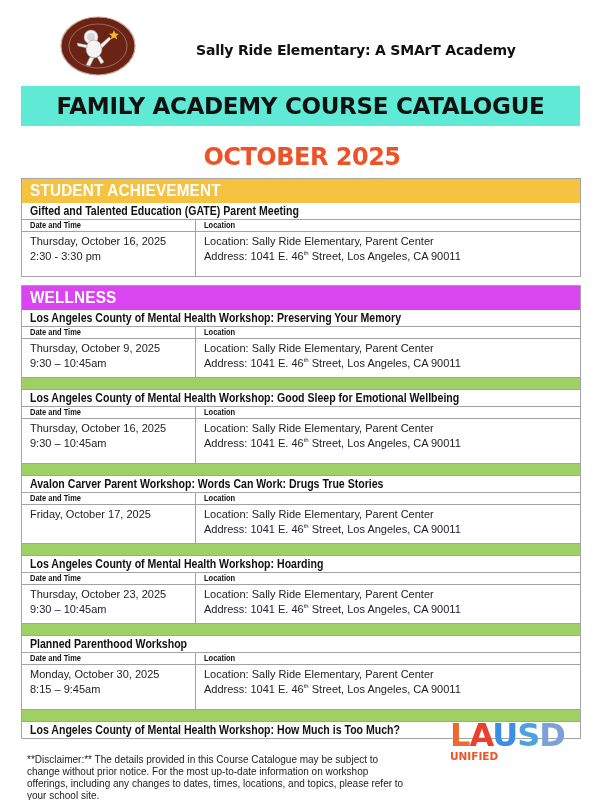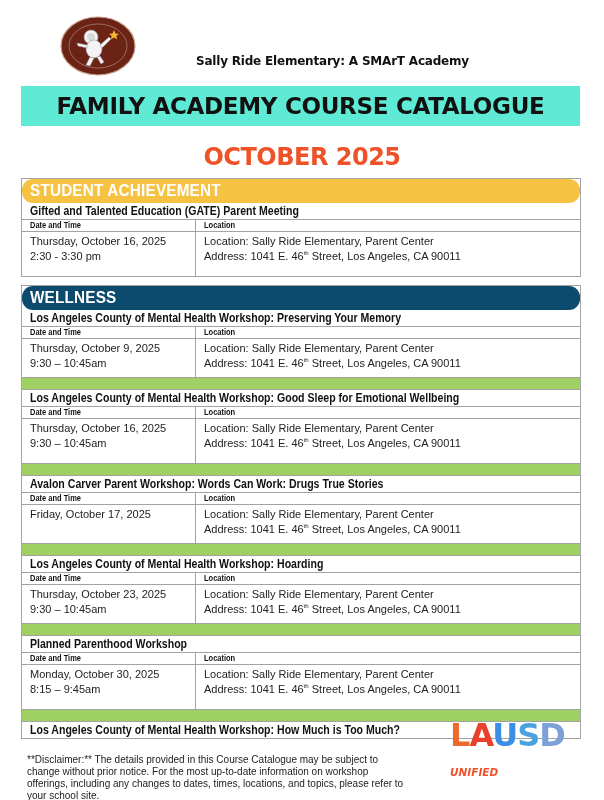--- a/index.html
+++ b/index.html
@@ -1,42 +1,42 @@
 <!DOCTYPE html>
 <html><head>
   <meta charset="utf-8">
   <style>
     html, body { margin: 0; padding: 0; }
     body { width: 604px; height: 800px; background: #ffffff; position: relative; overflow: hidden; font-family: "Liberation Sans", sans-serif; color: #111; }
     .logo { position: absolute; left: 59px; top: 15px; width: 78px; height: 62px; }
-    .school-name { position: absolute; left: 196px; top: 42px; font-family: "DejaVu Sans", sans-serif; font-weight: bold; font-size: 12px; color: #111; letter-spacing: -0.2px; margin-top: 12px; }
+    .school-name { position: absolute; left: 196px; top: 42px; font-family: "DejaVu Sans", sans-serif; font-weight: bold; font-size: 14px; color: #111; letter-spacing: -0.2px; }
     .title-banner { position: absolute; left: 21px; top: 86px; width: 559px; height: 40px; background: #5eead4; display: flex; align-items: center; justify-content: center; }
     .title-banner span { font-family: "DejaVu Sans", sans-serif; font-weight: bold; font-size: 23px; letter-spacing: -0.3px; color: #111; }
     .month { position: absolute; left: 0; width: 604px; top: 143px; text-align: center; font-family: "DejaVu Sans", sans-serif; font-weight: bold; font-size: 24px; color: #ee5228; letter-spacing: -0.5px; }
     .section { position: absolute; left: 21px; width: 558px; border: 1px solid #a3a3a3; background: #fff; }
-    .section-header { height: 24px; color: #fff; font-family: "Liberation Sans", sans-serif; font-weight: bold; font-size: 17px; line-height: 24px; padding-left: 8px; letter-spacing: 0.2px; transform-origin: left; border-radius: 11px; }
+    .section-header { height: 24px; color: #fff; font-family: "Liberation Sans", sans-serif; font-weight: bold; font-size: 17px; line-height: 24px; padding-left: 8px; letter-spacing: 0.2px; transform-origin: left; }
     .section-header span { display: inline-block; transform: scaleX(0.9); transform-origin: left; }
     .sa-header { background: #f5c242; }
-    .wl-header { background: #0c4a6e; }
+    .wl-header { background: #d946ef; }
     .course-title { height: 16px; line-height: 16px; font-weight: bold; font-size: 12px; padding-left: 8px; border-bottom: 1px solid #a3a3a3; white-space: nowrap; }
     .course-title span { display: inline-block; transform: scaleX(0.88); transform-origin: left; }
     .row { display: flex; }
     .col-a { width: 165px; border-right: 1px solid #a3a3a3; padding-left: 8px; }
     .col-b { flex: 1; padding-left: 8px; }
     .label-row { height: 11px; line-height: 11px; font-size: 8.5px; font-weight: bold; border-bottom: 1px solid #a3a3a3; }
     .label-row span { display: inline-block; transform: scaleX(0.88); transform-origin: left; }
     .detail-row .col-a, .detail-row .col-b { font-size: 11px; line-height: 15px; padding-top: 2px; color: #222; }
     .detail-row { height: 44px; }
     .detail-row.short { height: 38px; }
     sup { font-size: 6px; vertical-align: super; line-height: 0; }
     .spacer { height: 11px; background: #9fd064; border-bottom: 1px solid #a3a3a3; border-top: 1px solid #a3a3a3; }
     .disclaimer { position: absolute; left: 27px; top: 722px; width: 385px; font-size: 10px; line-height: 12px; color: #222; margin-top: 32px; }
     .lausd { position: absolute; left: 450px; top: 720px; width: 125px; height: 45px; }
     .lausd .letters { font-family: "DejaVu Sans", sans-serif; font-weight: bold; font-size: 32px; line-height: 30px; letter-spacing: -1px; }
-    .lausd .unified { font-family: "DejaVu Sans", sans-serif; font-weight: bold; font-size: 10.5px; color: #ee5228; margin-top: 16px; letter-spacing: 0px; font-style: italic; }
+    .lausd .unified { font-family: "DejaVu Sans", sans-serif; font-weight: bold; font-size: 10.5px; color: #ee5228; margin-top: 0px; letter-spacing: 0px; }
   </style>
 </head>
 <body>
 
 <div class="logo">
   <svg width="78" height="62" viewBox="0 0 78 62">
     <ellipse cx="39" cy="31" rx="37" ry="29" fill="#6b2316" stroke="#c9a28f" stroke-width="1.2"></ellipse>
     <ellipse cx="39" cy="31" rx="29" ry="22" fill="none" stroke="#e8d5c8" stroke-width="0.4"></ellipse>
     <circle cx="32" cy="22" r="7" fill="#f4f4f4" stroke="#999" stroke-width="0.6"></circle>
     <circle cx="32" cy="22" r="4" fill="#d8d8d8"></circle>

